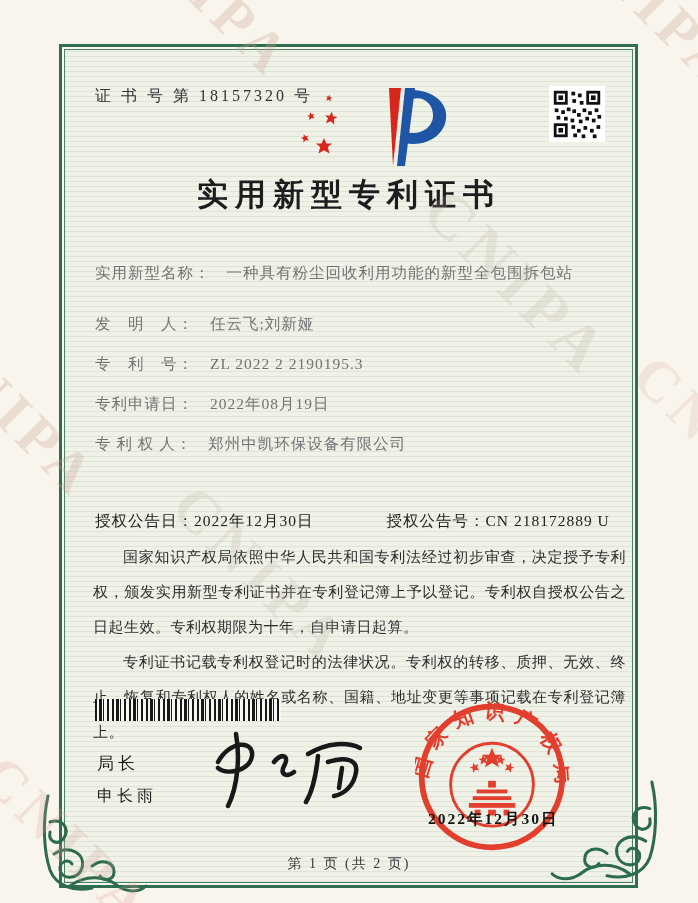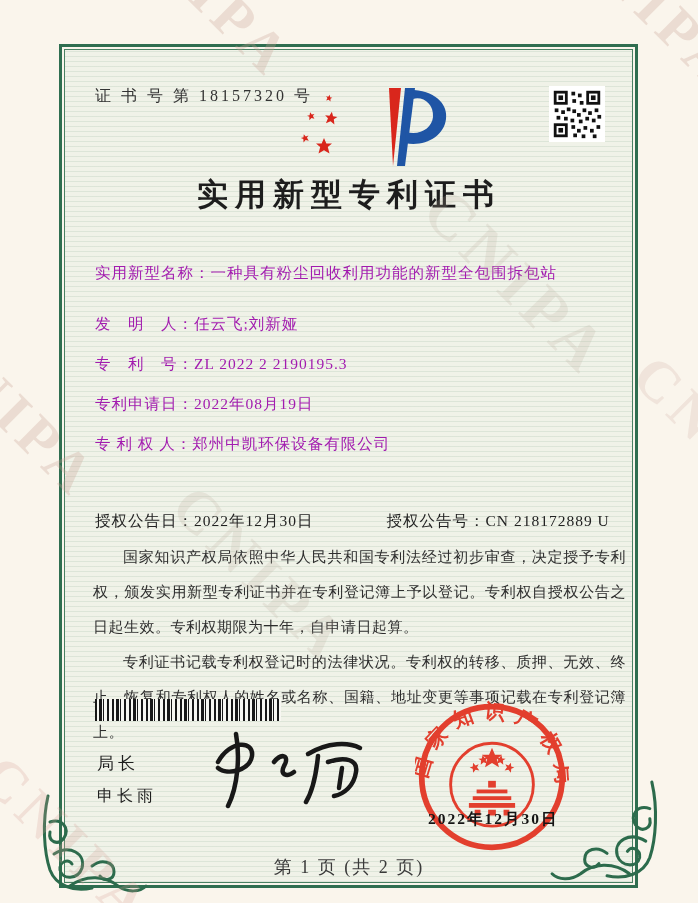--- a/index.html
+++ b/index.html
@@ -49,22 +49,22 @@
   .logo { position:absolute; left:293px; top:84px; z-index:3; }
   .qr { position:absolute; left:549px; top:86px; z-index:3; background:#fff; padding:2px; }
   .title {
     position:absolute; left:0; right:0; top:174px;
     text-align:center; font-size:31px; font-weight:bold;
     letter-spacing:7px; color:#1d1d1d; z-index:3;
   }
   
   .field {
     position:absolute; left:95px; right:72px;
-    font-size:15.5px; color:#a21caf; z-index:3;
-    display:flex; line-height:26px; letter-spacing:1px;
+    font-size:15.5px; color:#737373; z-index:3;
+    display:flex; line-height:26px; letter-spacing:1px;gap:16px;
   }
   .field .lbl { flex:0 0 auto; white-space:pre; }
   .field .val { flex:1 1 auto; }
   .grant-row { position:absolute; left:95px; right:72px; top:511px; display:flex; font-size:15.5px; letter-spacing:1px; z-index:3; color:#222;}
   .grant-row .half { white-space:pre; }
   .grant-row .half.right { margin-left:73px; }
   
   .body-text {
     position:absolute; left:93px; right:72px; top:540px;
     font-size:15px; line-height:35px; color:#2e2e2e;
@@ -84,21 +84,21 @@
   .officer-title { position:absolute; left:97px; top:752px; font-size:17px; letter-spacing:4px; color:#1e1e1e; z-index:3; }
   .officer-name  { position:absolute; left:97px; top:786px; font-size:16px; letter-spacing:4px; color:#1e1e1e; z-index:3; }
   .signature { position:absolute; left:196px; top:728px; z-index:3; }
   .seal { position:absolute; left:415px; top:700px; z-index:3; }
   .seal-date {
     position:absolute; left:428px; top:809px; z-index:5;
     font-size:15.5px; font-weight:bold; letter-spacing:2px; color:#141414;
   }
   .page-footer {
     position:absolute; left:0; right:0; top:855px;
-    text-align:center; font-size:18px; letter-spacing:2px; color:#3a3a3a; z-index:3;
+    text-align:center; font-size:14px; letter-spacing:2px; color:#3a3a3a; z-index:3;
   }
 </style>
 </head>
 <body>
 
 <div class="wm" style="left:100px; top:-42px;">CNIPA</div>
 <div class="wm" style="left:545px; top:-30px;">CNIPA</div>
 <div class="wm inner" style="left:400px; top:245px; font-size:64px;">CNIPA</div>
 <div class="wm" style="left:-95px; top:378px;">CNIPA</div>
 <div class="wm inner" style="left:150px; top:540px; font-size:60px;">CNIPA</div>

